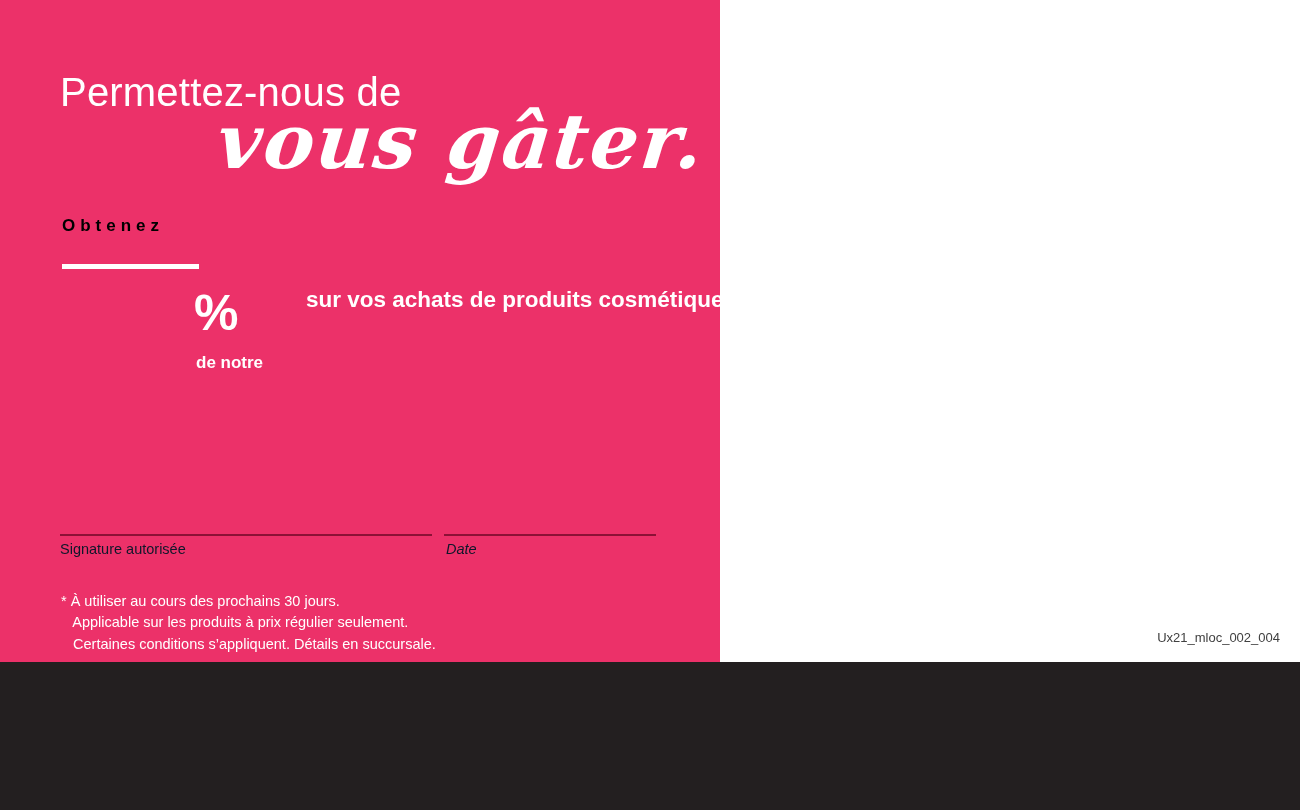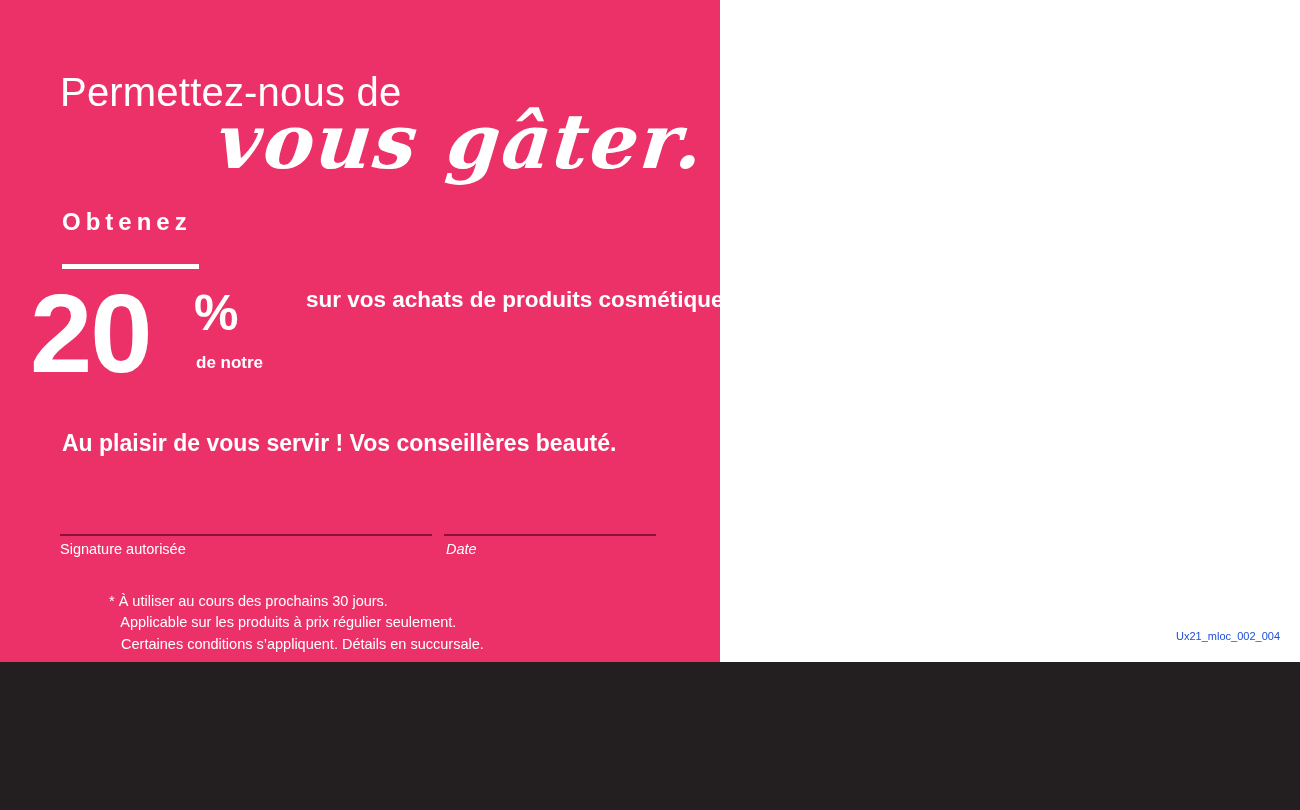--- a/index.html
+++ b/index.html
@@ -70,23 +70,23 @@
     letter-spacing: 2px;
     line-height: 1;
     white-space: nowrap;
     transform: skewX(-6deg);
   }
 
   
   #obtenez {
     position: absolute;
     left: 62px;
-    top: 208px;
-    color: #ffffff;
-    font-size: 24px;
+    top: 216px;
+    color: #000000;
+    font-size: 17px;
     font-weight: bold;
     letter-spacing: 5px;
     white-space: nowrap;
   }
   #obtenez-rule {
     position: absolute;
     left: 62px;
     top: 264px;
     width: 137px;
     height: 5px;
@@ -150,45 +150,44 @@
   .sig-rule {
     position: absolute;
     height: 2px;
     background: #8c1136;
   }
   #sig-rule-signature { left: 60px; top: 534px; width: 372px; }
   #sig-rule-date { left: 444px; top: 534px; width: 212px; }
 
   .sig-label {
     position: absolute;
-    color: #ffffff;
+    color: #0f172a;
     font-size: 14.5px;
     white-space: nowrap;
   }
   #sig-label-signature { left: 60px; top: 541px; }
   #sig-label-date { left: 446px; top: 541px; font-style: italic; }
 
   
   #fineprint {
     position: absolute;
     left: 61px;
     top: 591px;
     color: #ffffff;
     font-size: 14.5px;
     line-height: 1.48;
     white-space: pre;
-    margin-left: 48px;
   }
 
   #doc-code {
     position: absolute;
     right: 20px;
     top: 630px;
-    color: #1d4ed8;
-    font-size: 11px;
+    color: #404040;
+    font-size: 13px;
     white-space: nowrap;
   }
 
   
   #footer {
     position: absolute;
     left: 0;
     top: 662px;
     width: 1300px;
     height: 148px;
@@ -201,31 +200,29 @@
 <div id="postcard">
 
   <div id="pink-panel">
 
     <div id="headline-line1">Permettez-nous de</div>
     <div id="headline-script">vous gâter.</div>
 
     <div id="obtenez">Obtenez</div>
     <div id="obtenez-rule"></div>
 
-    <div id="discount-number">20</div>
     <div id="discount-percent">%</div>
     <div id="discount-sub">de
 notre</div>
 
     <div id="offer-text">sur vos achats de produits
 cosmétiques et de fragrances
 sur présentation de cette carte*
 à notre Boutique Beauté.</div>
 
-    <div id="closing-line">Au plaisir de vous servir ! Vos conseillères beauté.</div>
 
     <div id="sig-rule-signature" class="sig-rule"></div>
     <div id="sig-label-signature" class="sig-label">Signature autorisée</div>
 
     <div id="sig-rule-date" class="sig-rule"></div>
     <div id="sig-label-date" class="sig-label">Date</div>
 
     <div id="fineprint">* À utiliser au cours des prochains 30 jours.
    Applicable sur les produits à prix régulier seulement.
    Certaines conditions s’appliquent. Détails en succursale.</div>

